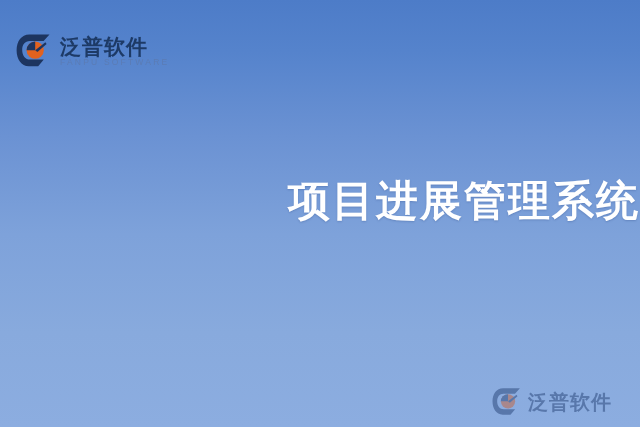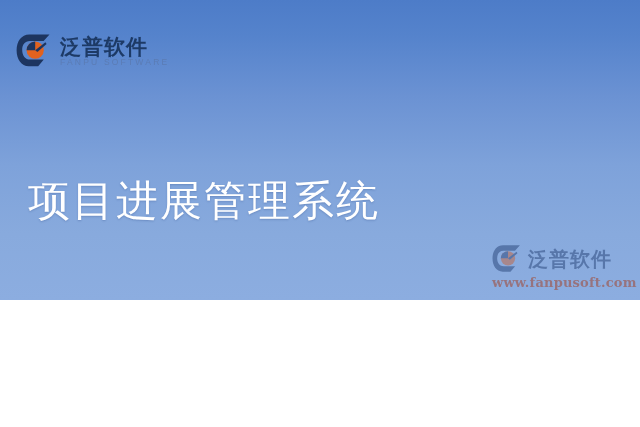--- a/index.html
+++ b/index.html
@@ -3,21 +3,21 @@
 <meta charset="utf-8">
 <style>
   html, body {
     margin: 0;
     padding: 0;
     background: #ffffff;
   }
   #screen {
     position: relative;
     width: 640px;
-    height: 300px;
+    height: 427px;
     overflow: hidden;
     font-family: "Liberation Sans", sans-serif;
     
     background: linear-gradient(to bottom,
         #4d7cc8 0%,
         #5583cc 12%,
         #6b92d3 32%,
         #7ea2da 55%,
         #88aadd 78%,
         #8cade0 100%);
@@ -59,25 +59,25 @@
     color: #5b7cb4;
     letter-spacing: 2.2px;
   }
 
   
   #hero-title {
     position: absolute;
     left: 0;
     right: 0;
     top: 176px;
-    text-align: left;
+    text-align: right;
     font-family: "DejaVu Serif", "Liberation Serif", serif;
     font-size: 42px;
     line-height: 50px;
-    font-weight: 400;
+    font-weight: 700;
     color: #ffffff;
     letter-spacing: 2px;
     text-shadow: 0 1px 2px rgba(40,70,130,0.28);
     white-space: nowrap;
     padding-left: 28px;
   }
 
   
   #watermark {
     position: absolute;
@@ -153,16 +153,15 @@
                  C6.2 22.6 9.2 26.6 14.2 26.6
                  L27.8 26.6 L22.2 33.2 L12.8 33.2
                  C5.2 33.2 0.6 26.0 0.6 17.2
                  C0.6 8.4 5.4 1.5 13.2 1.5 Z" fill="#2f4c80"></path>
         <circle cx="19.2" cy="17.2" r="8.6" fill="#c06a4a"></circle>
         <path d="M19.2 8.6 A8.6 8.6 0 0 0 10.6 17.2 L19.2 17.2 Z" fill="#2f4c80"></path>
         <path d="M19.2 17.2 L29.4 9.2 L30.6 11.0 L21.4 19.0 Z" fill="#2f4c80"></path>
       </svg>
       <span class="wm-cn">泛普软件</span>
     </div>
-    <div class="wm-url">www.fanpusoft.com</div>
   </div>
 
 </div>
 
 </body></html>

